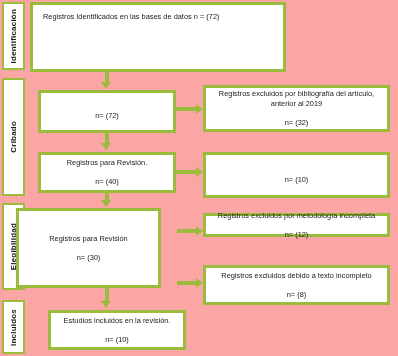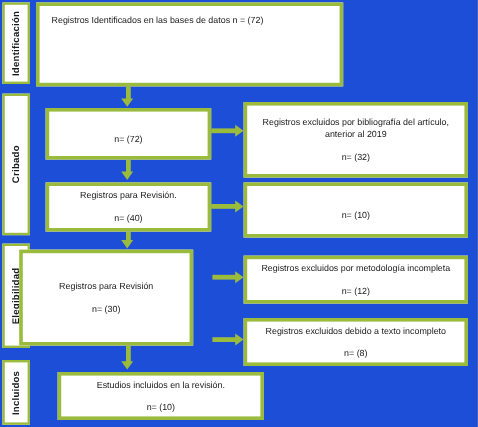--- a/index.html
+++ b/index.html
@@ -10,21 +10,21 @@
     width: 398px;
     height: 356px;
     background: #808080;
     font-family: "Liberation Sans", sans-serif;
     overflow: hidden;
   }
   #diagram {
     position: relative;
     width: 398px;
     height: 356px;
-    background: #1d4ed8;
+    background: #fca5a5;
   }
   .box {
     position: absolute;
     background: #ffffff;
     border: 3px solid #9BBB3C;
     box-sizing: border-box;
     display: flex;
     flex-direction: column;
     align-items: center;
     justify-content: center;
@@ -83,24 +83,24 @@
   }
   #box-identified li {
     font-size: 7.4px;
     line-height: 11.5px;
     list-style: disc;
     padding-left: 12px;
   }
   #box-selected   { left: 38px;  top: 90px;  width: 138px; height: 43px; }
   #box-review40   { left: 38px;  top: 152px; width: 138px; height: 41px; }
   #box-review30   { left: 16px;  top: 208px; width: 145px; height: 80px; }
-  #box-included   { left: 48px;  top: 310px; width: 172px; height: 40px; }
-  #box-excl-biblio  { left: 203px; top: 85px;  width: 187px; height: 63px; }
+  #box-included   { left: 48px;  top: 310px; width: 138px; height: 40px; }
+  #box-excl-biblio  { left: 203px; top: 85px;  width: 187px; height: 47px; }
   #box-excl-resumen { left: 203px; top: 152px; width: 187px; height: 46px; }
-  #box-excl-metodo  { left: 203px; top: 213px; width: 187px; height: 40px; }
+  #box-excl-metodo  { left: 203px; top: 213px; width: 187px; height: 24px; }
   #box-excl-texto   { left: 203px; top: 265px; width: 187px; height: 40px; }
   #stage-identificacion { left: 2px; top: 2px;   width: 23px; height: 68px; }
   #stage-cribado        { left: 2px; top: 78px;  width: 23px; height: 118px; }
   #stage-elegibilidad   { left: 2px; top: 203px; width: 23px; height: 87px; }
   #stage-incluidos      { left: 2px; top: 300px; width: 23px; height: 54px; }
   
   .v-line {
     position: absolute;
     width: 4px;
     background: #9BBB3C;

